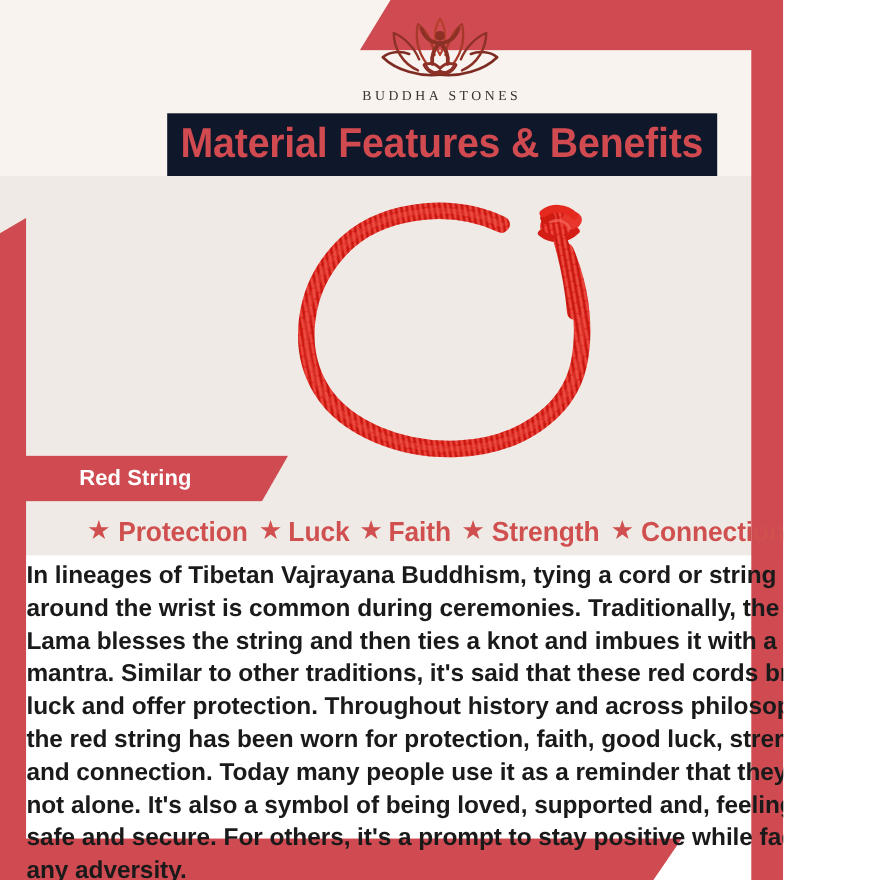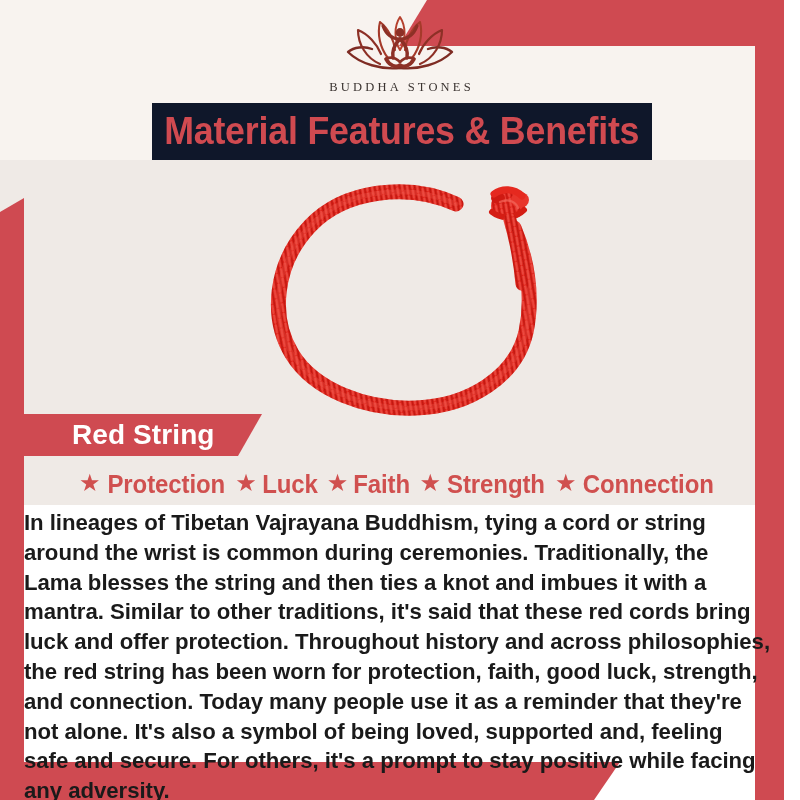--- a/index.html
+++ b/index.html
@@ -5,21 +5,21 @@
   html, body {
     margin: 0;
     padding: 0;
     background: #ffffff;
   }
   body {
     font-family: "Liberation Sans", sans-serif;
   }
   .infographic {
     position: relative;
-    width: 784px;
+    width: 712px;
     height: 800px;
     overflow: hidden;
     background: #f7f2ee;
   }
 
   
   .bg-top {
     position: absolute;
     left: 0; top: 0;
     width: 800px; height: 160px;
@@ -130,21 +130,21 @@
     width: 262px; height: 42px;
     background: #cf4a51;
     clip-path: polygon(0 0, 100% 0, calc(100% - 24px) 100%, 0 100%);
     display: flex;
     align-items: center;
   }
   .ribbon-label {
     margin-left: 72px;
     font-family: "Liberation Sans Narrow", "Liberation Sans", sans-serif;
     font-weight: bold;
-    font-size: 28px;
+    font-size: 20px;
     color: #ffffff;
     letter-spacing: 0.1px;
     white-space: nowrap;
   }
 
   
   .features {
     position: absolute;
     left: 24px; top: 465px;
     width: 748px; height: 38px;

